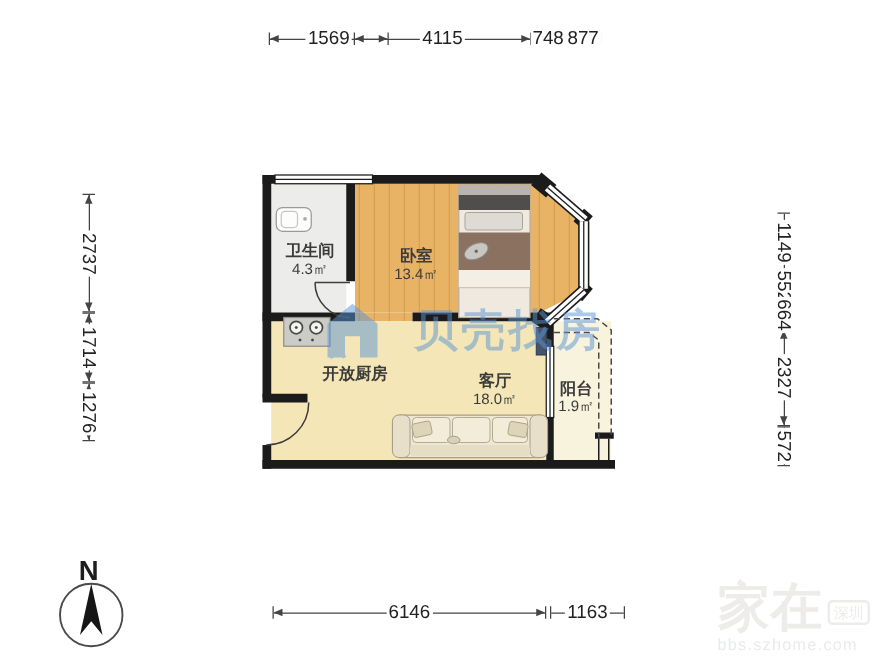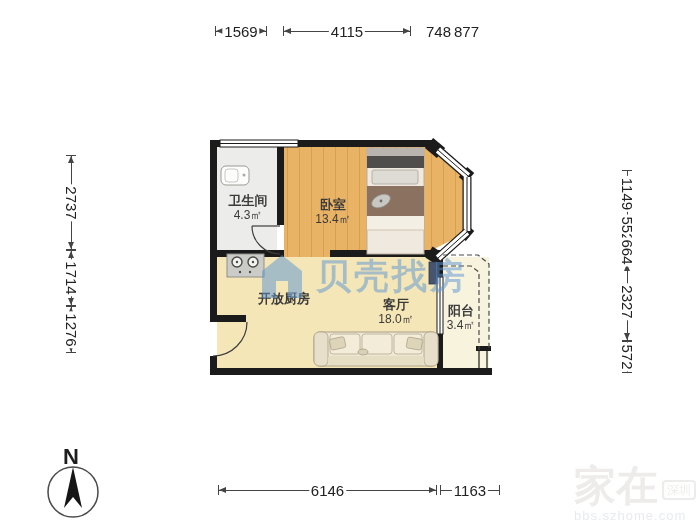--- a/index.html
+++ b/index.html
@@ -28,21 +28,21 @@
   .dim-v .lab{transform:translate(-50%,-50%) rotate(90deg);}
 
   
   .room-label{position:absolute;transform:translateX(-50%);text-align:center;
     color:var(--label-text,#3b3b3b);z-index:4;white-space:nowrap;}
   .room-name{font-size:13px;font-weight:bold;line-height:15px;}
   .room-area{font-size:12px;line-height:14px;}
 
   
   .wm-center{position:absolute;left:258px;top:240px;display:flex;align-items:center;
-    gap:10px;z-index:6;pointer-events:none;margin-top:12px;}
+    gap:25px;z-index:6;pointer-events:none;}
   .wm-center .wm-text{font-size:35px;font-weight:bold;letter-spacing:3px;
     color:var(--watermark-blue,#5b95d5);opacity:0.5;}
   .wm-center svg{opacity:0.5;}
   .wm-corner{position:absolute;right:4px;bottom:2px;z-index:6;pointer-events:none;text-align:left;}
   .wm-corner .row1{display:flex;align-items:flex-end;gap:4px;}
   .wm-corner .big{font-size:42px;font-weight:bold;line-height:40px;color:rgba(168,162,152,0.20);}
   .wm-corner .badge{font-size:12px;line-height:14px;padding:1px 3px;border:2px solid rgba(168,162,152,0.20);
     border-radius:4px;color:rgba(168,162,152,0.22);margin-bottom:6px;}
   .wm-corner .url{font-size:13px;letter-spacing:1px;color:rgba(165,172,178,0.25);margin-top:2px;}
 
@@ -177,29 +177,29 @@
         <rect x="429" y="262" width="8" height="22" fill="#46546e" stroke="#2c3850" stroke-width="0.8"></rect>
       </g>
     </g>
 
     <g>
       <circle cx="73" cy="492" r="25" fill="none" stroke="#4a4a4a" stroke-width="1.5"></circle>
       <polygon points="73,467 82,508 73,497 64,508" fill="#161616"></polygon>
     </g>
   </svg>
 
-  <div class="dim dim-h" style="left:215px;top:24px;width:52px;">
+  <div class="dim dim-h" style="left:215px;top:24px;width:52px;padding-left:44px;">
     <i class="tick t0"></i>
       <i class="ar a0"></i>
       <i class="ln"></i>
       <i class="ar a1"></i>
       <i class="tick t1"></i>
     <span class="lab">1569</span>
   </div>
-  <div class="dim dim-h" style="left:283px;top:24px;width:128px;">
+  <div class="dim dim-h" style="left:283px;top:24px;width:142px;">
     <i class="tick t0"></i>
       <i class="ar a0"></i>
       <i class="ln"></i>
       <i class="ar a1"></i>
       <i class="tick t1"></i>
     <span class="lab">4115</span>
   </div>
   <div class="dim dim-h noarr" style="left:425px;top:24px;width:27px;">
     <i class="tick t0"></i>
       <i class="ln"></i>
@@ -296,21 +296,21 @@
   </div>
   <div class="room-label" style="left:284px;top:291px;">
     <div class="room-name">开放厨房</div>
   </div>
   <div class="room-label" style="left:396px;top:297px;">
     <div class="room-name">客厅</div>
     <div class="room-area">18.0㎡</div>
   </div>
   <div class="room-label" style="left:461px;top:303px;">
     <div class="room-name">阳台</div>
-    <div class="room-area">3.4㎡</div>
+    <div class="room-area">1.9㎡</div>
   </div>
 
   <div class="compass-n">N</div>
 
   <div class="wm-center">
     <svg width="48" height="48" viewBox="0 0 48 48">
       <path d="M4 46 V19 L24 3 L44 19 V46 H30 V29 H18 V46 Z" style="fill:var(--watermark-blue,#5b95d5)"></path>
       <path d="M6 46 Q14 40 18 46" fill="none" style="stroke:var(--watermark-blue,#5b95d5)" stroke-width="3"></path>
     </svg>
     <span class="wm-text">贝壳找房</span>

